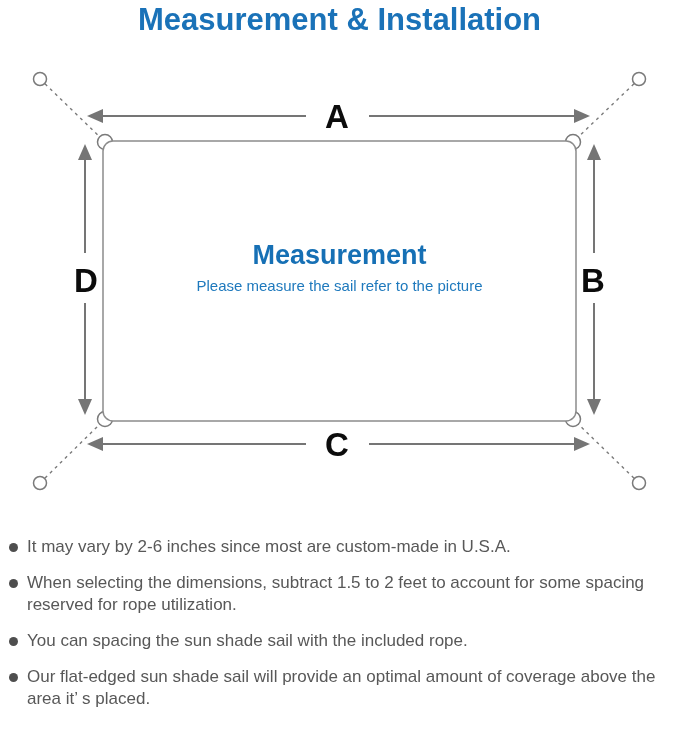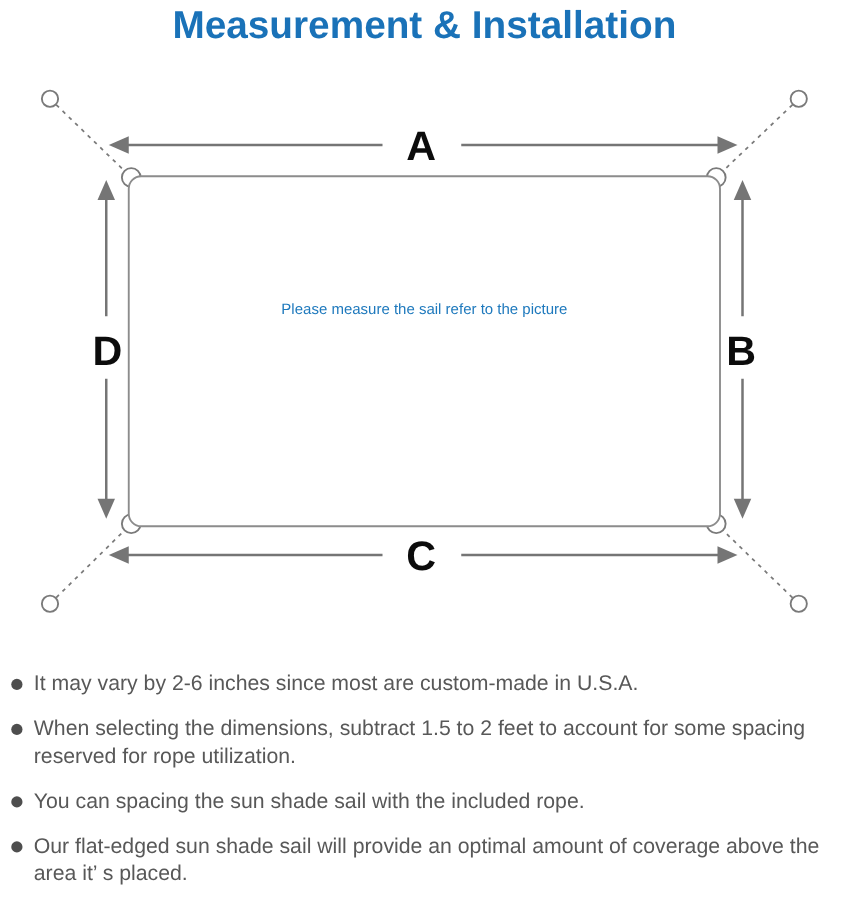--- a/index.html
+++ b/index.html
@@ -35,21 +35,21 @@
     text-align: center;
     color: #1a74ba;
   }
   .center-text .heading {
     font-size: 27px;
     font-weight: 700;
     margin: 0 0 6px 0;
     color: #1670b5;
   }
   .center-text .subheading {
-    font-size: 12px;
+    font-size: 15px;
     font-weight: 400;
     margin: 0;
     color: #1e79bd;
   }
   .bullets {
     position: absolute;
     left: 9px;
     top: 536px;
     width: 658px;
     font-size: 17px;
@@ -122,20 +122,21 @@
     <text class="dim-label" x="593" y="292" text-anchor="middle">B</text>
 
     <line x1="101" y1="444" x2="306" y2="444" stroke="#757575" stroke-width="2"></line>
     <polygon points="87,444 103,437 103,451" fill="#757575"></polygon>
     <line x1="369" y1="444" x2="576" y2="444" stroke="#757575" stroke-width="2"></line>
     <polygon points="590,444 574,437 574,451" fill="#757575"></polygon>
     <text class="dim-label" x="337" y="456" text-anchor="middle">C</text>
   </svg>
 
   <div class="center-text">
+    <div class="heading">Measurement</div>
     <div class="subheading">Please measure the sail refer to the picture</div>
   </div>
 
   <div class="bullets">
     <div class="bullet">
       <span class="dot"></span>
       <span class="text">It may vary by 2-6 inches since most are custom-made in U.S.A.</span>
     </div>
     <div class="bullet">
       <span class="dot"></span>

